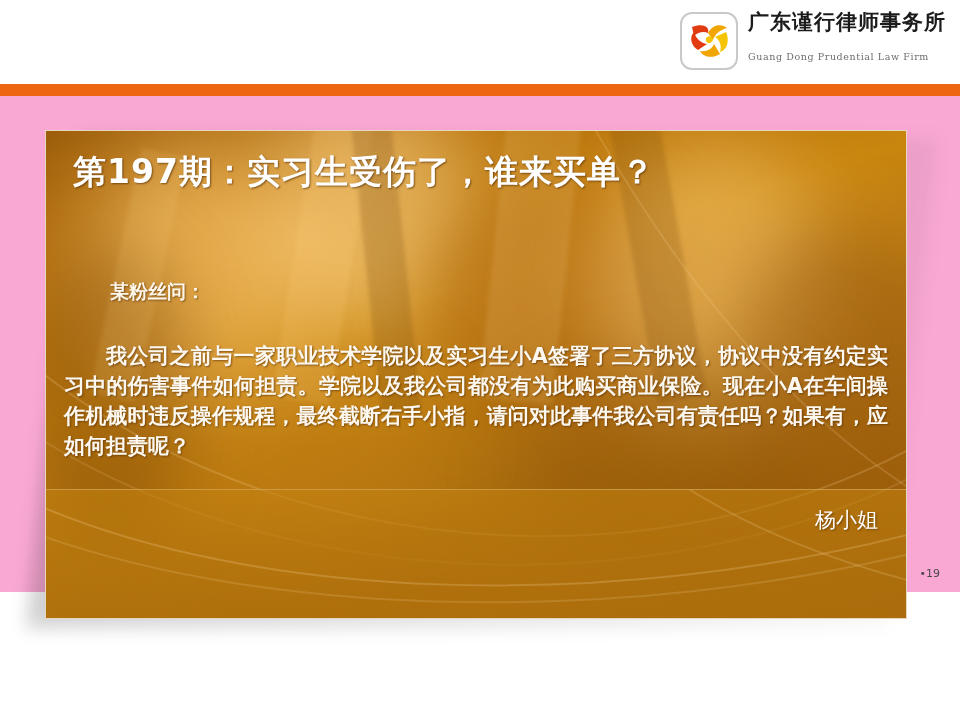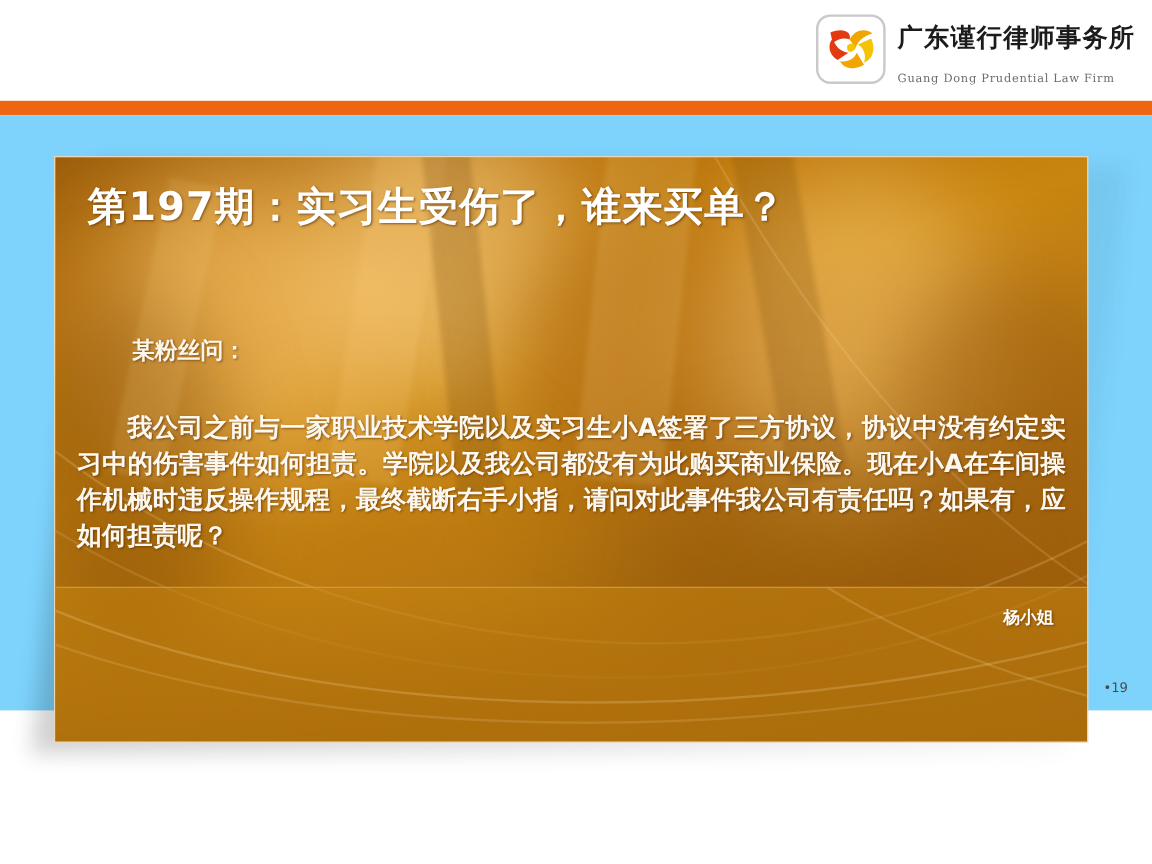--- a/index.html
+++ b/index.html
@@ -10,21 +10,21 @@
     position:relative;
   }
 
   
   .header {
     position:absolute; left:0; top:0; width:960px; height:84px;
     background:#ffffff;
   }
   .brand {
     position:absolute; right:14px; top:12px;
-    display:flex; align-items:flex-end; gap:10px;
+    display:flex; align-items:flex-start; gap:10px;
   }
   .brand-mark {
     width:58px; height:58px; position:relative;
     border:2px solid #c9c9c9; border-radius:12px;
     background:#ffffff;
   }
   .brand-mark svg { position:absolute; left:0; top:0; }
   .brand-text { display:flex; flex-direction:column; line-height:1; }
   .brand-cn {
     font-size:21px; font-weight:bold; color:#1b1b1b;
@@ -37,21 +37,21 @@
 
   
   .rule {
     position:absolute; left:0; top:84px; width:960px; height:12px;
     background:#ee6611;
   }
 
   
   .stage {
     position:absolute; left:0; top:96px; width:960px; height:496px;
-    background:#7dd3fc;
+    background:#f9a8d4;
   }
   .shadow-plate {
     position:absolute; left:52px; top:42px; width:862px; height:490px;
     background:linear-gradient(105deg, rgba(0,0,0,0.38), rgba(0,0,0,0.05));
     filter:blur(9px);
     transform:skewX(-6deg);
     opacity:0.55;
   }
   .panel {
     position:absolute; left:45px; top:34px; width:862px; height:489px;
@@ -109,21 +109,21 @@
   .body-text {
     position:absolute; left:18px; top:210px; width:824px;
     font-size:21px; font-weight:bold; color:#fdf8ef;
     line-height:30px; text-indent:2em;
     text-shadow:1px 1px 2px rgba(80,40,0,0.6);
     font-family:"DejaVu Sans",sans-serif;
     text-align:justify;
   }
   .signature {
     position:absolute; right:28px; top:375px;
-    font-size:14px; font-weight:bold; color:#ffffff;
+    font-size:21px; font-weight:normal; color:#ffffff;
     text-shadow:1px 1px 2px rgba(80,40,0,0.6);
     font-family:"DejaVu Sans",sans-serif;
   }
 
   
   .page-number {
     position:absolute; right:20px; bottom:12px;
     font-size:11px; color:#4a4a4a;
     font-family:"DejaVu Sans",sans-serif;
   }

